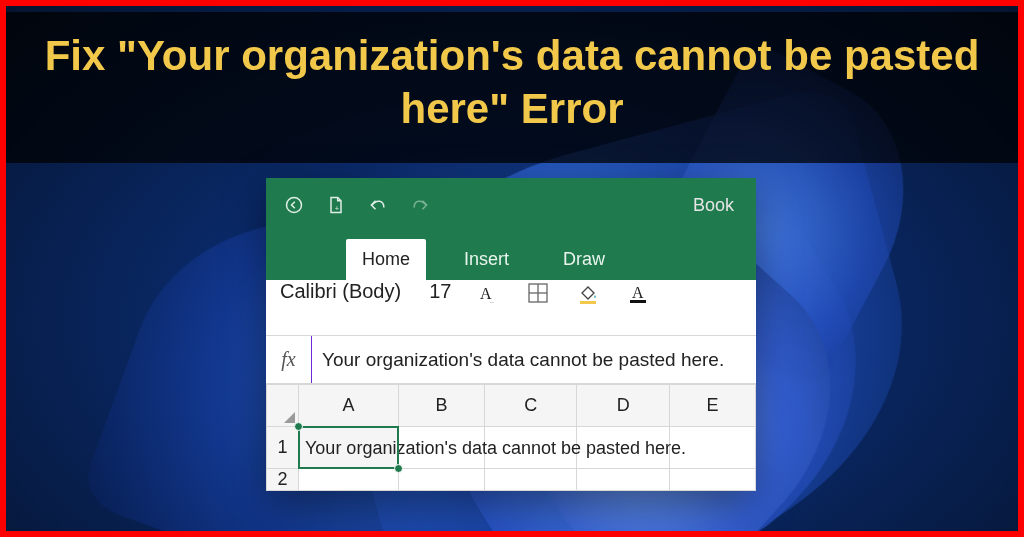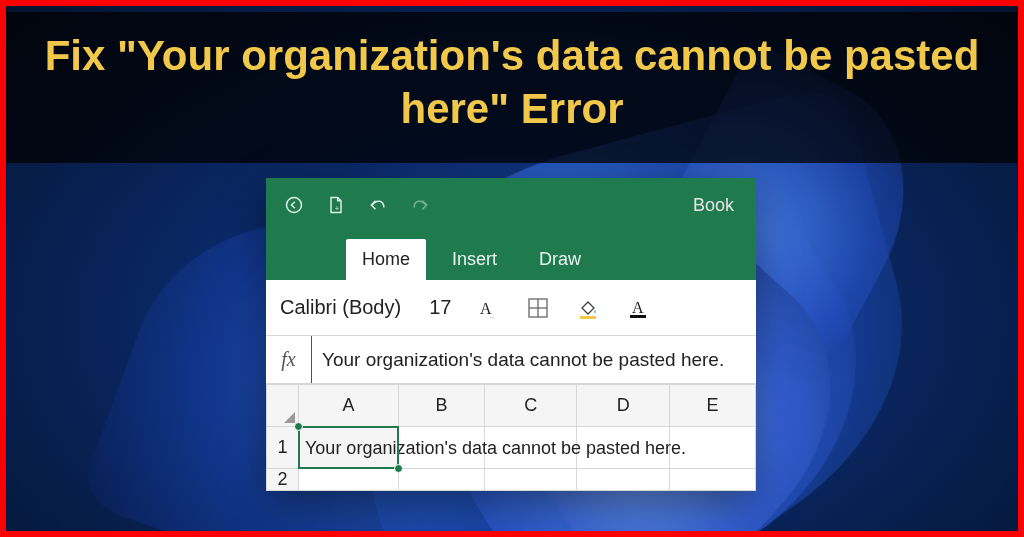--- a/index.html
+++ b/index.html
@@ -78,39 +78,39 @@
       margin-left: auto;
       font-size: 18px;
       color: #e5e5e5;
       padding-right: 4px;
     }
     .ribbon-tabs {
       background: #1f7a4d;
       height: 48px;
       display: flex;
       align-items: flex-end;
-      gap: 10px;
+      gap: 22px;
       padding-left: 80px;
     }
     .rt {
       font-size: 18px;
       color: #e9f4ee;
       padding: 10px 16px;
       cursor: pointer;
     }
     .rt.active {
       background: #fff;
       color: #222;
       border-radius: 2px 2px 0 0;
     }
     .toolbar {
       background: #fff;
       height: 56px;
       display: flex;
-      align-items: center;
+      align-items: flex-start;
       gap: 24px;
       padding: 0 14px;
       border-bottom: 1px solid #d7d7d7;
     }
     .font-name { font-size: 20px; color: #222; }
     .font-size { font-size: 20px; color: #222; margin-left: 4px; }
     .tool-icon { width: 26px; height: 26px; display: flex; align-items: center; justify-content: center; }
     .tool-icon svg { width: 24px; height: 24px; }
     .formula-bar {
       height: 48px;

